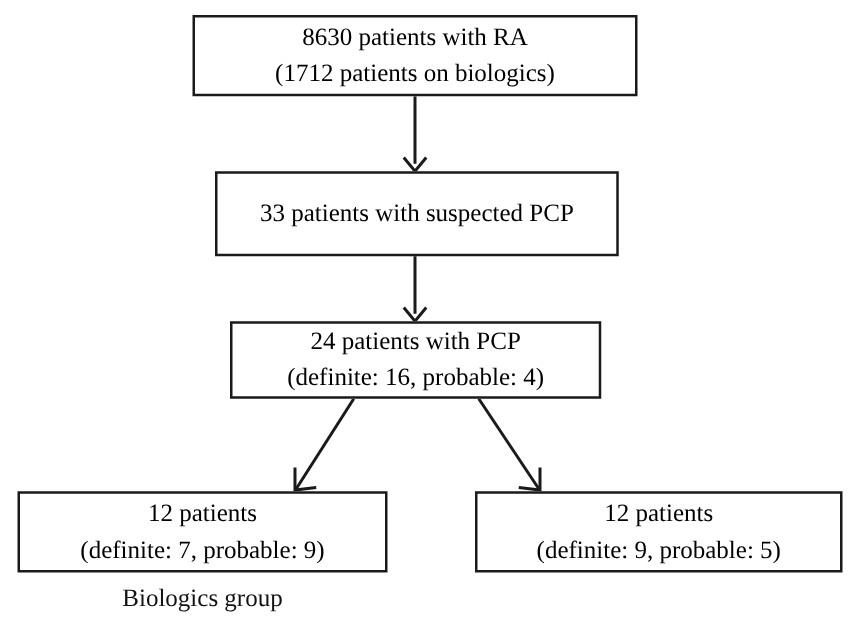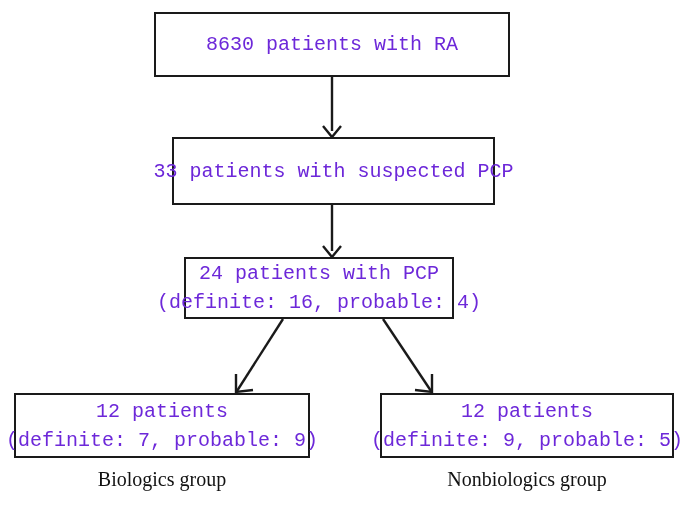--- a/index.html
+++ b/index.html
@@ -22,24 +22,23 @@
     background: #ffffff;
     display: flex;
     flex-direction: column;
     align-items: center;
     justify-content: center;
     z-index: 2;
   }
   .flow-line {
     font-size: 20px;
     line-height: 29px;
-    color: #6d28d9;
+    color: #000000;
     white-space: nowrap;
     text-align: center;
-    font-family: Liberation Mono, monospace;
   }
   .group-label {
     position: absolute;
     font-size: 20px;
     line-height: 26px;
     color: #121212;
     text-align: center;
     white-space: nowrap;
     z-index: 2;
   }
@@ -48,21 +47,21 @@
     left: 0;
     top: 0;
     width: 689px;
     height: 508px;
     z-index: 1;
   }
 
   
   #box-cohort        { left: 154px; top: 12px;  width: 356px; height: 65px; }
   #box-suspected     { left: 172px; top: 137px; width: 323px; height: 68px; }
-  #box-confirmed     { left: 184px; top: 257px; width: 270px; height: 62px; }
+  #box-confirmed     { left: 184px; top: 257px; width: 297px; height: 62px; }
   #box-biologics     { left: 14px;  top: 393px; width: 296px; height: 65px; }
   #box-nonbiologics  { left: 380px; top: 393px; width: 294px; height: 65px; }
 
   
   #label-biologics     { left: 14px;  top: 466px; width: 296px; text-align: center; }
   #label-nonbiologics  { left: 380px; top: 466px; width: 294px; }
 </style>
 </head>
 <body>
 
@@ -86,20 +85,21 @@
     </g>
 
     <g>
       <line x1="383" y1="319" x2="431" y2="391" stroke="#1a1a1a" stroke-width="2.4"></line>
       <polyline points="415,390 432,392 432,374" fill="none" stroke="#1a1a1a" stroke-width="2.4"></polyline>
     </g>
   </svg>
 
   <div class="flow-box" id="box-cohort">
     <div class="flow-line">8630 patients with RA</div>
+    <div class="flow-line">(1712 patients on biologics)</div>
   </div>
 
   <div class="flow-box" id="box-suspected">
     <div class="flow-line">33 patients with suspected PCP</div>
   </div>
 
   <div class="flow-box" id="box-confirmed">
     <div class="flow-line">24 patients with PCP</div>
     <div class="flow-line">(definite: 16, probable: 4)</div>
   </div>
@@ -109,15 +109,14 @@
     <div class="flow-line">(definite: 7, probable: 9)</div>
   </div>
 
   <div class="flow-box" id="box-nonbiologics">
     <div class="flow-line">12 patients</div>
     <div class="flow-line">(definite: 9, probable: 5)</div>
   </div>
 
   <div class="group-label" id="label-biologics">Biologics group</div>
 
-  <div class="group-label" id="label-nonbiologics">Nonbiologics group</div>
 
 </div>
 
 </body></html>

